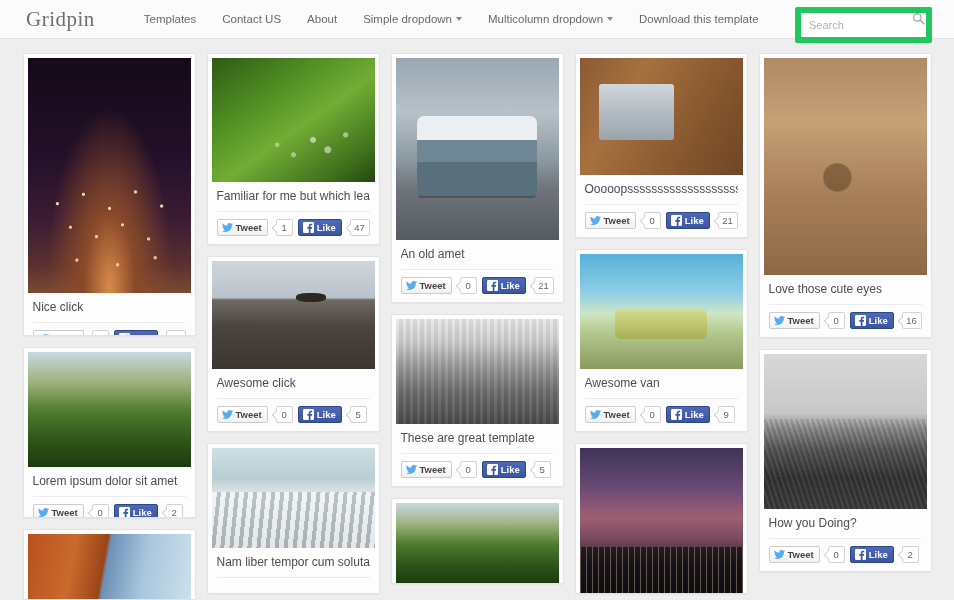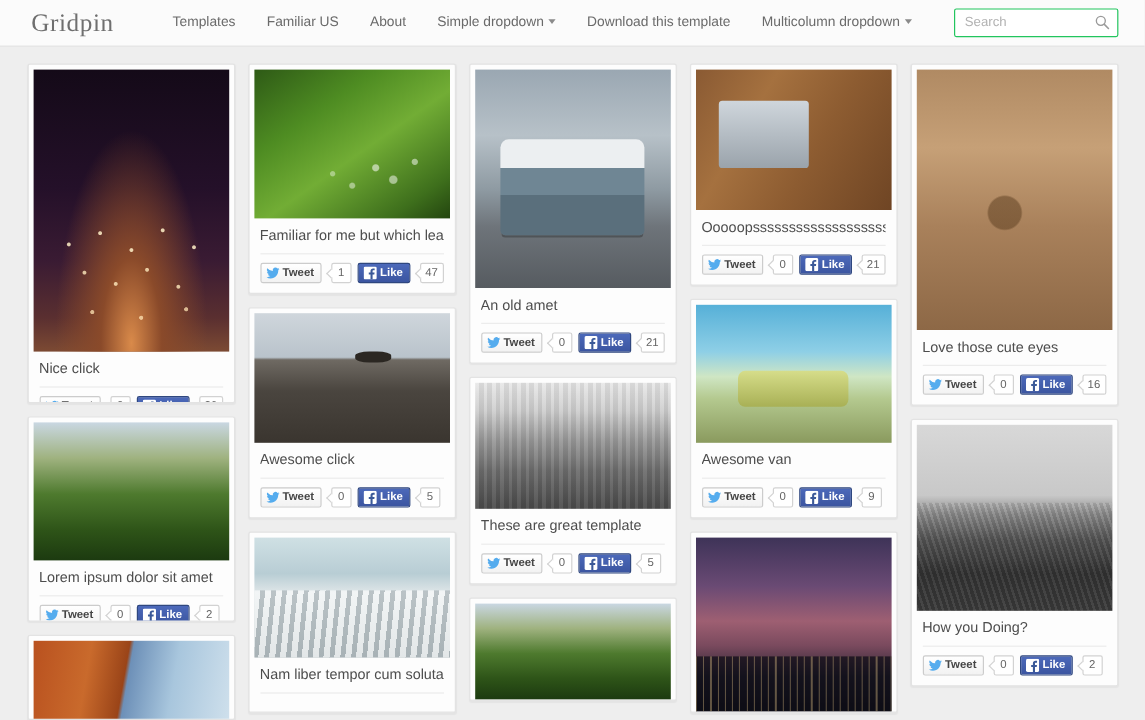--- a/index.html
+++ b/index.html
@@ -51,22 +51,22 @@
     border-right: 3px solid transparent;
     border-top: 4px solid #8a8a8a;
   }
   .nav-right { margin-left: auto; display: flex; align-items: center; }
   .search-wrap {
     position: relative;
     width: 137px;
     height: 24px;
   }
   .search-input {
-    width: 137px; height: 24px;
-    border: 1px solid #22c55e;
+    width: 137px; height: 36px;
+    border: 6px solid #22c55e;
     background: #fff;
     border-radius: 2px;
     font-size: 11px;
     color: #555;
     padding: 0 24px 0 8px;
     font-family: "Liberation Sans", sans-serif;
     outline: none;
   }
   .search-input::placeholder { color: #b2b2b2; }
   .search-icon {
@@ -302,25 +302,25 @@
     background: repeating-linear-gradient(96deg, rgba(255,255,255,.6) 0 5px, rgba(150,160,165,.5) 5px 9px);
   }
 </style>
 </head>
 <body>
 
 <div class="navbar">
   <a class="brand" href="#">Gridpin</a>
   <div class="nav-links">
       <a class="nav-link" href="#"><span>Templates</span></a>
-      <a class="nav-link" href="#"><span>Familiar US</span></a>
+      <a class="nav-link" href="#"><span>Contact US</span></a>
       <a class="nav-link" href="#"><span>About</span></a>
       <a class="nav-link" href="#"><span>Simple dropdown</span><span class="caret"></span></a>
+      <a class="nav-link" href="#"><span>Multicolumn dropdown</span><span class="caret"></span></a>
       <a class="nav-link" href="#"><span>Download this template</span></a>
-      <a class="nav-link" href="#"><span>Multicolumn dropdown</span><span class="caret"></span></a>
     </div>
   <div class="nav-right">
     <div class="search-wrap">
       <input class="search-input" type="text" placeholder="Search" style="">
       <svg class="search-icon" viewBox="0 0 16 16">
         <circle cx="6.6" cy="6.6" r="4.6" fill="none" stroke="#9a9a9a" stroke-width="1.4"></circle>
         <line x1="10.2" y1="10.2" x2="14.4" y2="14.4" stroke="#9a9a9a" stroke-width="1.6" stroke-linecap="round"></line>
       </svg>
     </div>
   </div>

